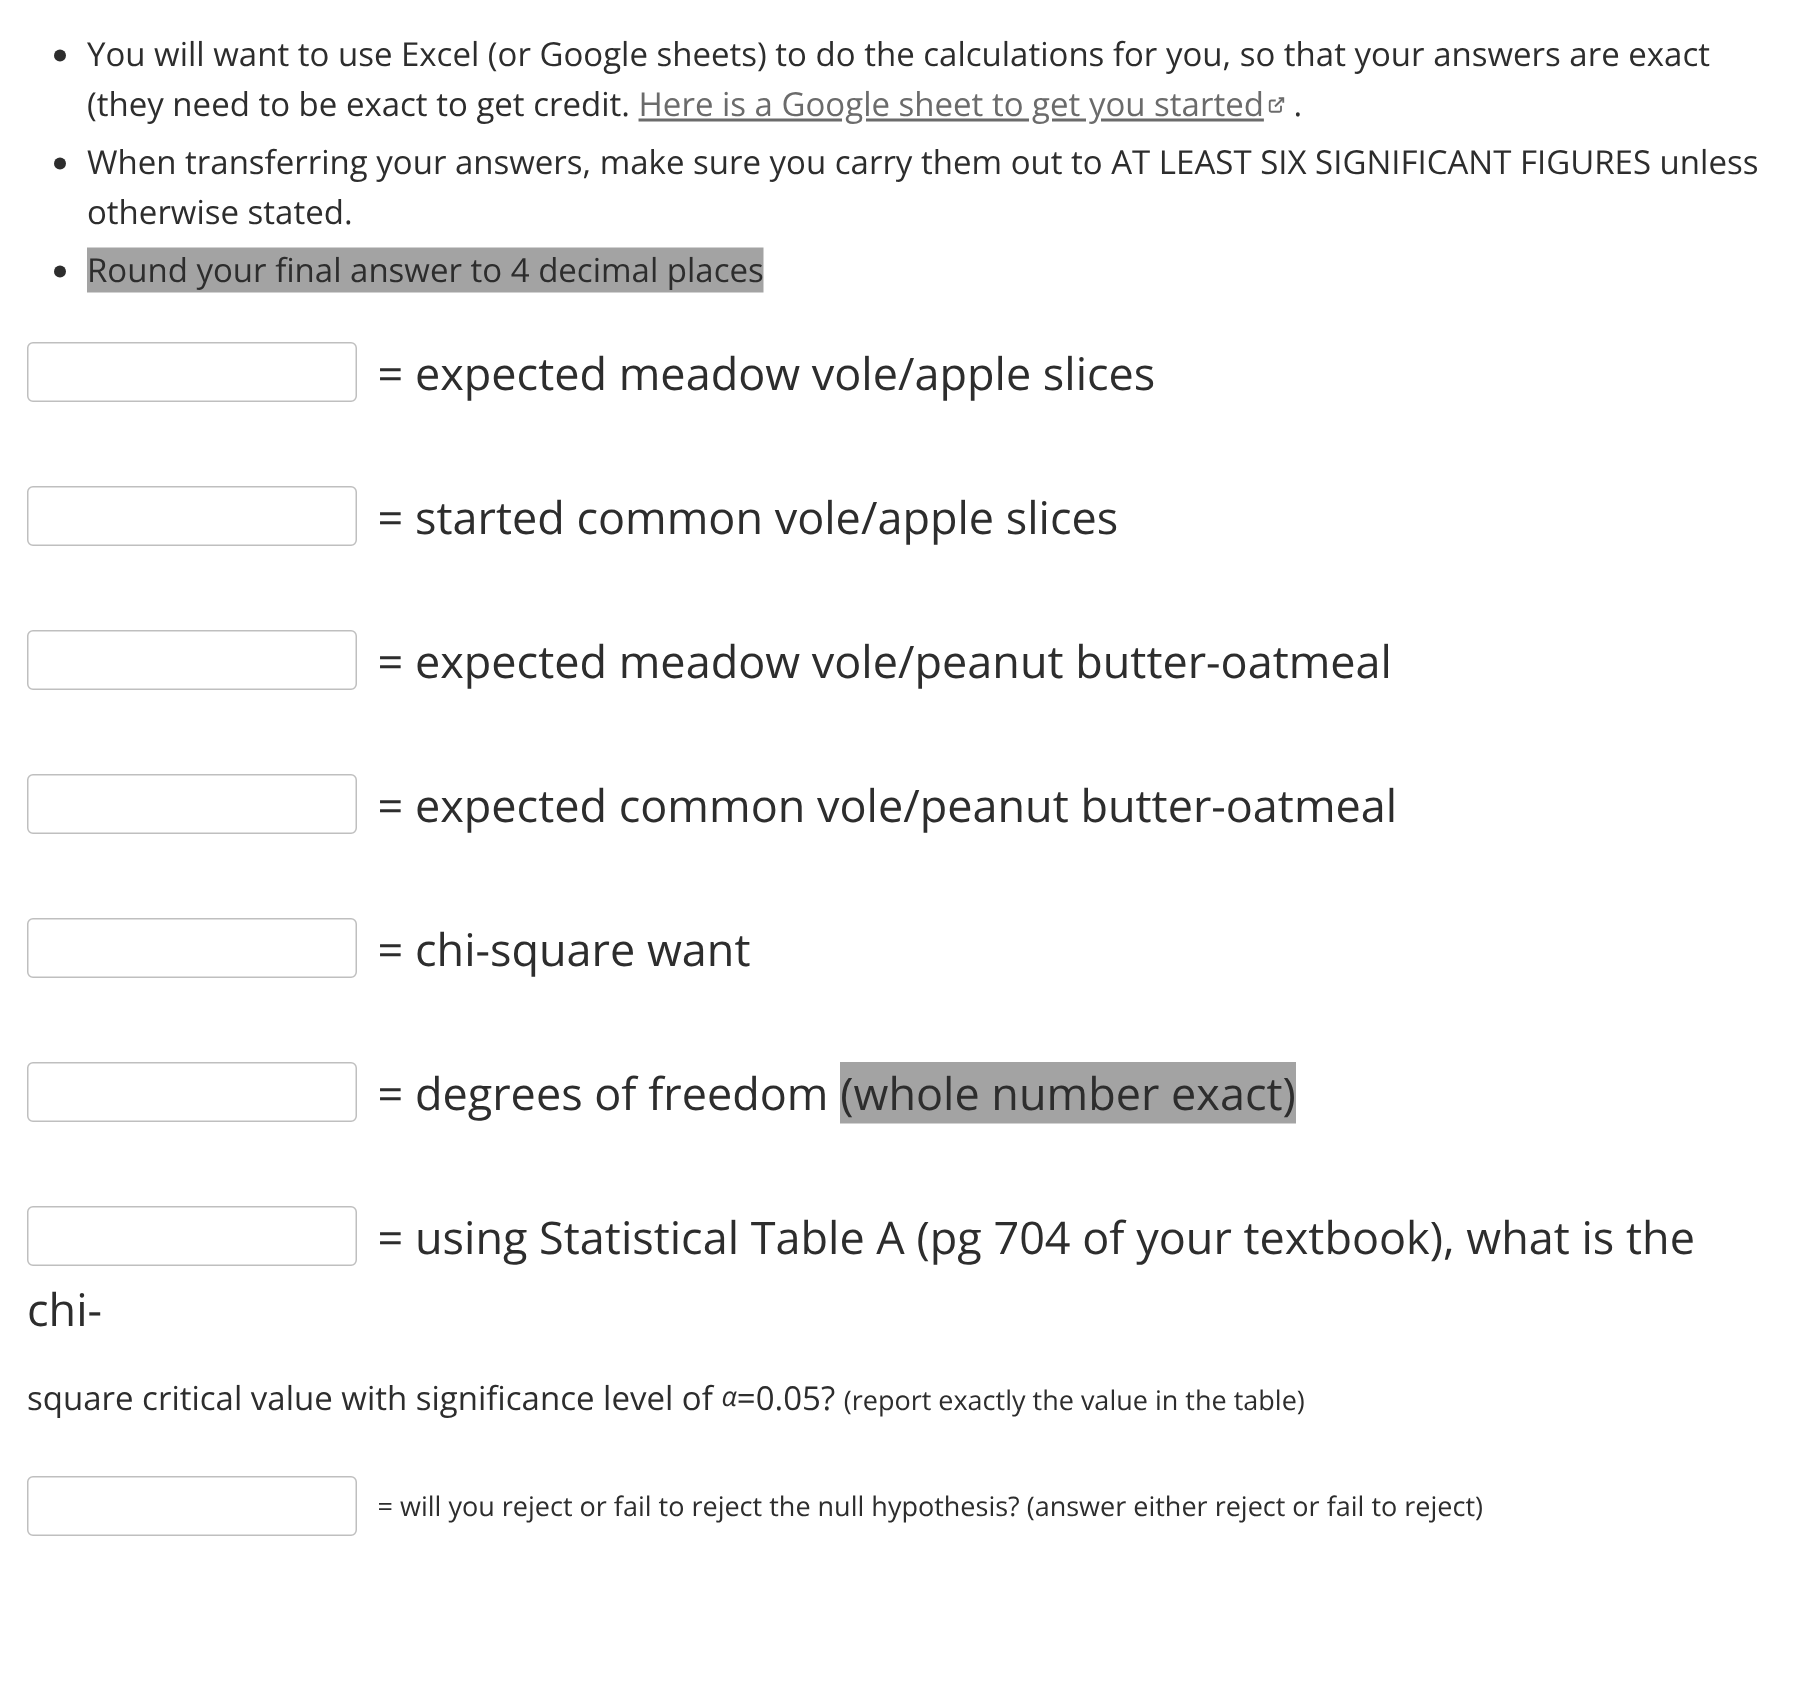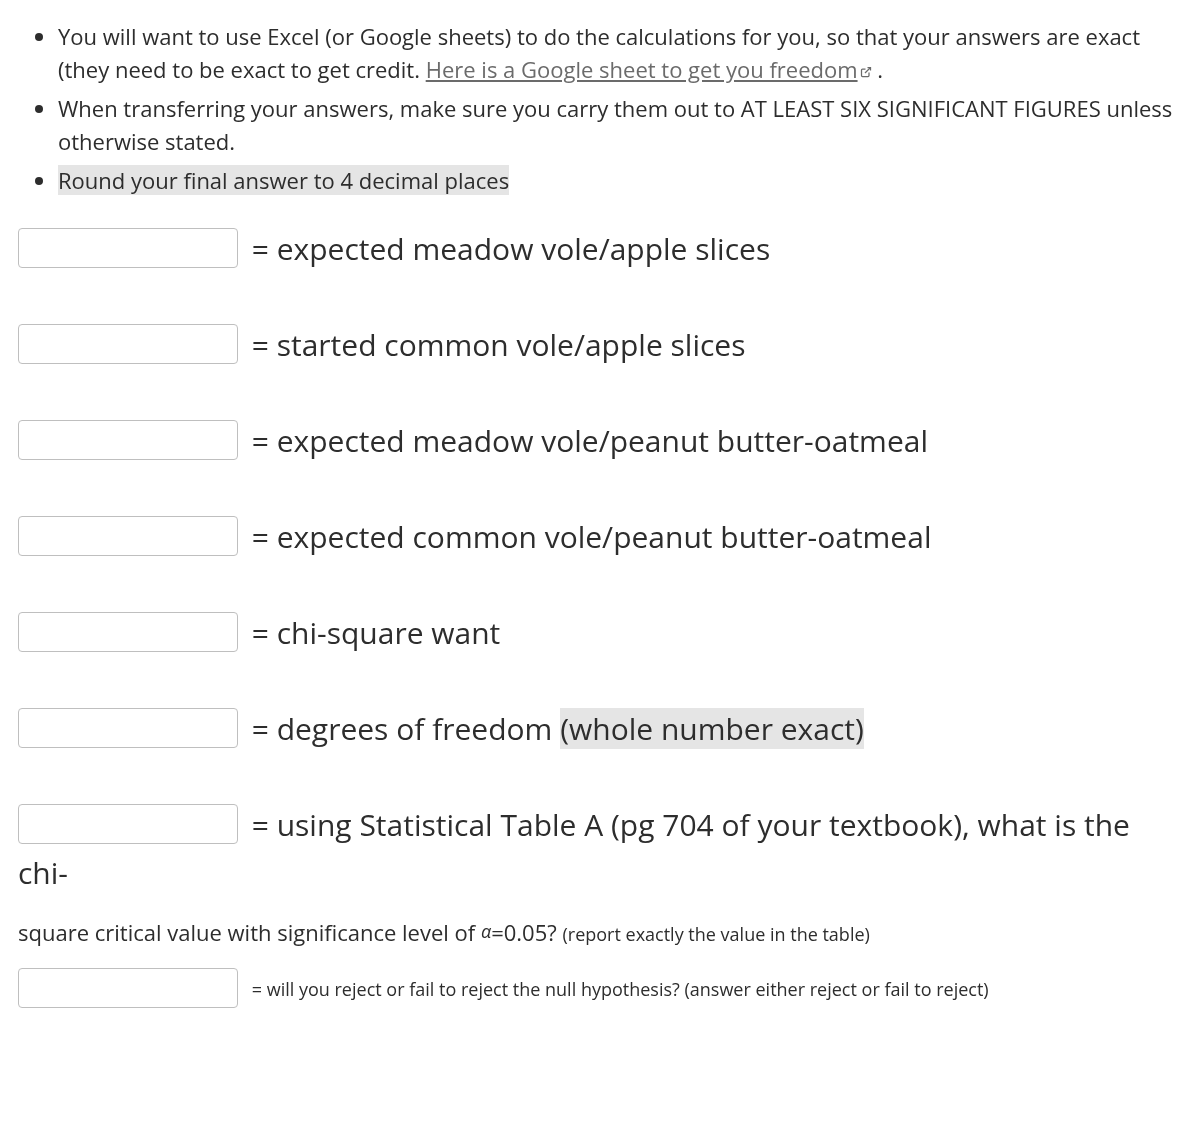--- a/index.html
+++ b/index.html
@@ -29,29 +29,29 @@
       text-decoration: underline;
     }
     .ext-icon {
       font-size: 14px;
       vertical-align: middle;
       color: #6b6b6b;
       display: inline-block;
       margin-left: 2px;
     }
     .highlight {
-      background-color: #e5e5e5;
+      background-color: #a3a3a3;
     }
     .q-row {
       display: block;
       margin-bottom: 48px;
       line-height: 1.6;
     }
     .q-row.tight {
-      margin-bottom: 18px;
+      margin-bottom: 34px;
     }
     .q-row:last-child {
       margin-bottom: 0;
     }
     input.answer-input {
       width: 220px;
       height: 40px;
       border: 1px solid #bfbfbf;
       border-radius: 4px;
       padding: 6px 10px;
@@ -79,21 +79,21 @@
     .continuation {
       margin-top: 18px;
       font-size: 22px;
     }
   </style>
 </head>
 <body>
 
 <ul class="instructions">
   <li>
-    <span>You will want to use Excel (or Google sheets) to do the calculations for you, so that your answers are exact (they need to be exact to get credit. </span><a href="#" class="sheet-link"><span>Here is a Google sheet to get you freedom</span><span class="ext-icon">
+    <span>You will want to use Excel (or Google sheets) to do the calculations for you, so that your answers are exact (they need to be exact to get credit. </span><a href="#" class="sheet-link"><span>Here is a Google sheet to get you started</span><span class="ext-icon">
       <svg width="12" height="12" viewBox="0 0 24 24" fill="none" stroke="currentColor" stroke-width="2.5">
         <path d="M18 13v6a2 2 0 0 1-2 2H5a2 2 0 0 1-2-2V8a2 2 0 0 1 2-2h6"></path>
         <polyline points="15 3 21 3 21 9"></polyline>
         <line x1="10" y1="14" x2="21" y2="3"></line>
       </svg>
     </span></a><span> .</span>
   </li>
   <li>When transferring your answers, make sure you carry them out to AT LEAST SIX SIGNIFICANT FIGURES unless otherwise stated.</li>
   <li>
     <span class="highlight">Round your final answer to 4 decimal places</span>

